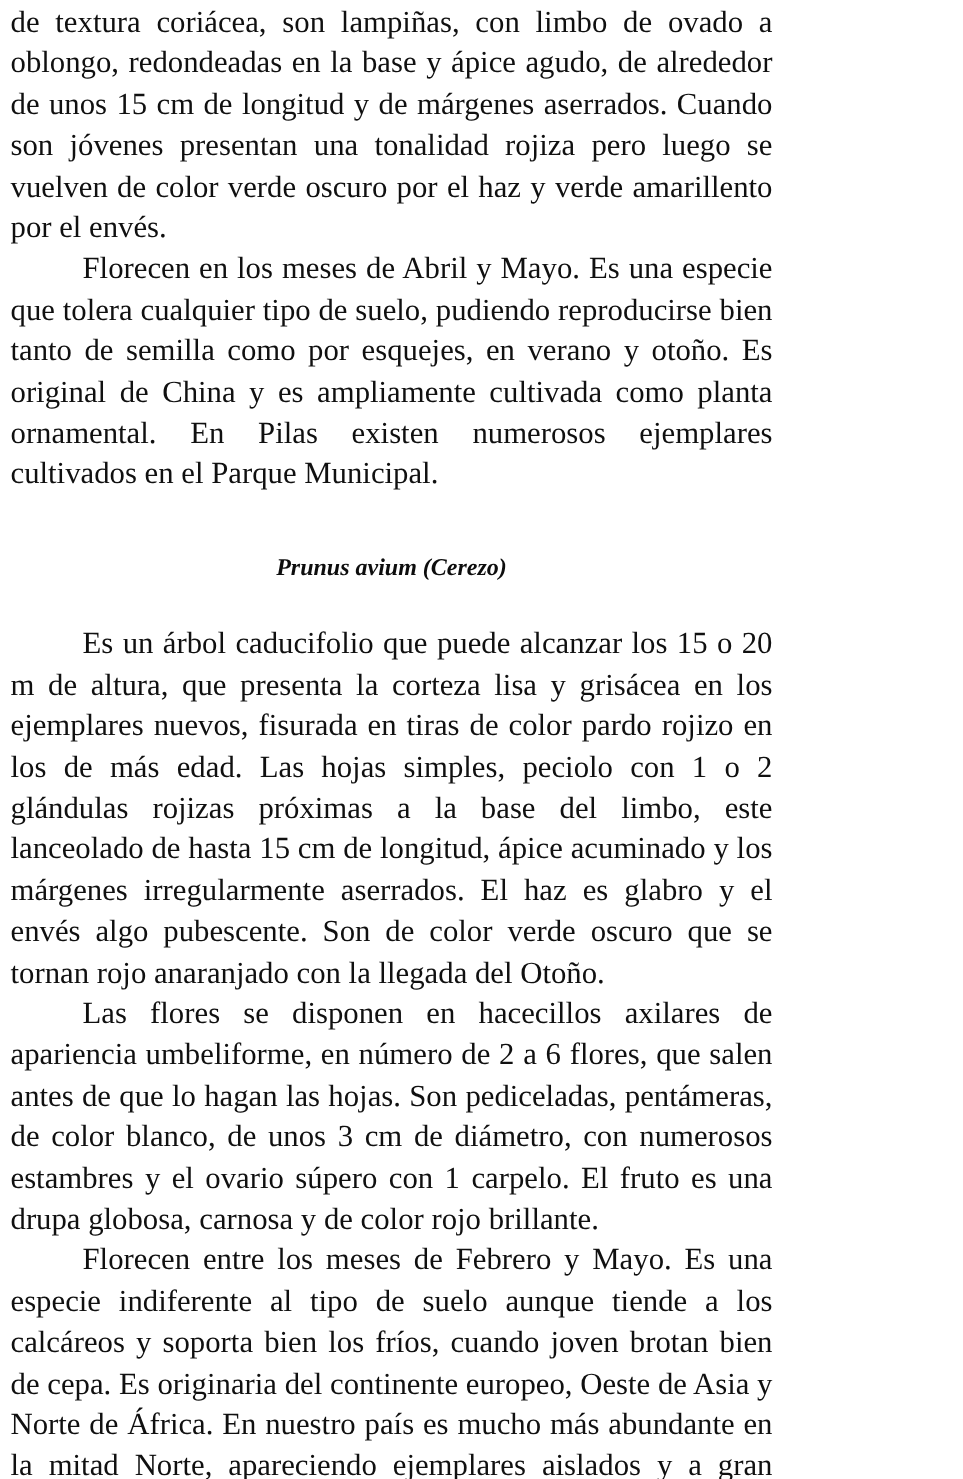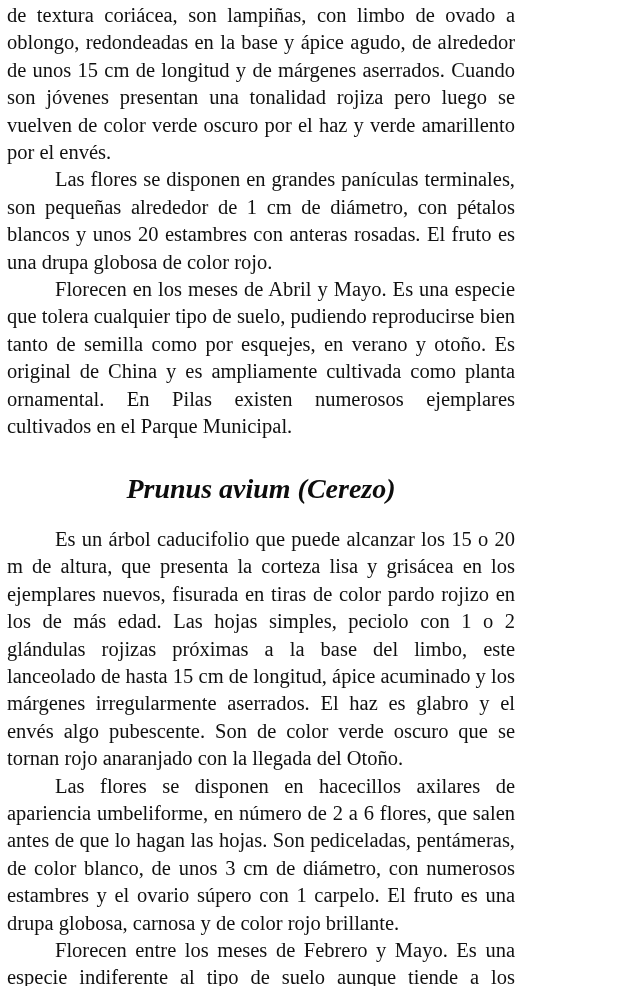--- a/index.html
+++ b/index.html
@@ -27,34 +27,33 @@
     margin: 0;
     padding: 0;
   }
   .para.indent {
     text-indent: 48px;
   }
   .heading {
     margin: 34px 0 24px 0;
     text-align: center;
     text-indent: 0;
-    font-size: 28px;
+    font-size: 16px;
     font-style: italic;
     font-weight: bold;
     color: #0d0d0d;
   }
 </style>
 </head>
 <body>
 
 <div class="page">
 
   <p class="para">de textura coriácea, son lampiñas, con limbo de ovado a oblongo, redondeadas en la base y ápice agudo, de alrededor de unos 15 cm de longitud y de márgenes aserrados. Cuando son jóvenes presentan una tonalidad rojiza pero luego se vuelven de color verde oscuro por el haz y verde amarillento por el envés.</p>
 
-  <p class="para indent">Las flores se disponen en grandes panículas terminales, son pequeñas alrededor de 1 cm de diámetro, con pétalos blancos y unos 20 estambres con anteras rosadas. El fruto es una drupa globosa de color rojo.</p>
 
   <p class="para indent">Florecen en los meses de Abril y Mayo. Es una especie que tolera cualquier tipo de suelo, pudiendo reproducirse bien tanto de semilla como por esquejes, en verano y otoño. Es original de China y es ampliamente cultivada como planta ornamental. En Pilas existen numerosos ejemplares cultivados en el Parque Municipal.</p>
 
   <h2 class="heading">Prunus avium (Cerezo)</h2>
 
   <p class="para indent">Es un árbol caducifolio que puede alcanzar los 15 o 20 m de altura, que presenta la corteza lisa y grisácea en los ejemplares nuevos, fisurada en tiras de color pardo rojizo en los de más edad. Las hojas simples, peciolo con 1 o 2 glándulas rojizas próximas a la base del limbo, este lanceolado de hasta 15 cm de longitud, ápice acuminado y los márgenes irregularmente aserrados. El haz es glabro y el envés algo pubescente. Son de color verde oscuro que se tornan rojo anaranjado con la llegada del Otoño.</p>
 
   <p class="para indent">Las flores se disponen en hacecillos axilares de apariencia umbeliforme, en número de 2 a 6 flores, que salen antes de que lo hagan las hojas. Son pediceladas, pentámeras, de color blanco, de unos 3 cm de diámetro, con numerosos estambres y el ovario súpero con 1 carpelo. El fruto es una drupa globosa, carnosa y de color rojo brillante.</p>
 
   <p class="para indent">Florecen entre los meses de Febrero y Mayo. Es una especie indiferente al tipo de suelo aunque tiende a los calcáreos y soporta bien los fríos, cuando joven brotan bien de cepa. Es originaria del continente europeo, Oeste de Asia y Norte de África. En nuestro país es mucho más abundante en la mitad Norte, apareciendo ejemplares aislados y a gran altitud en la parte Sur. En Pilas, lo encontramos cultivado como árbol ornamental en algunos jardines.</p>

